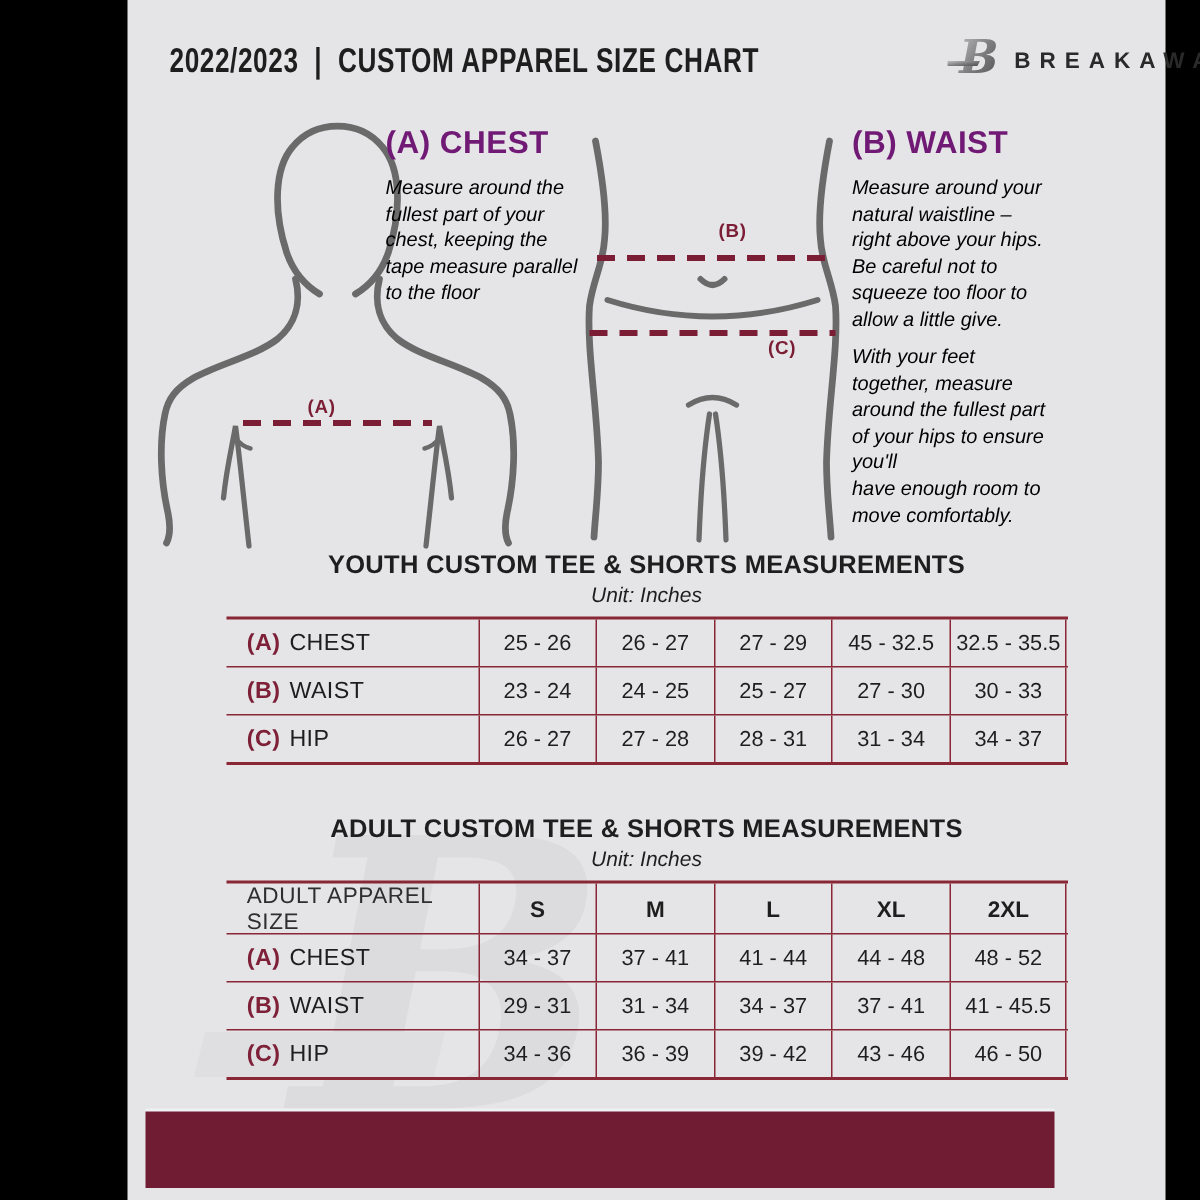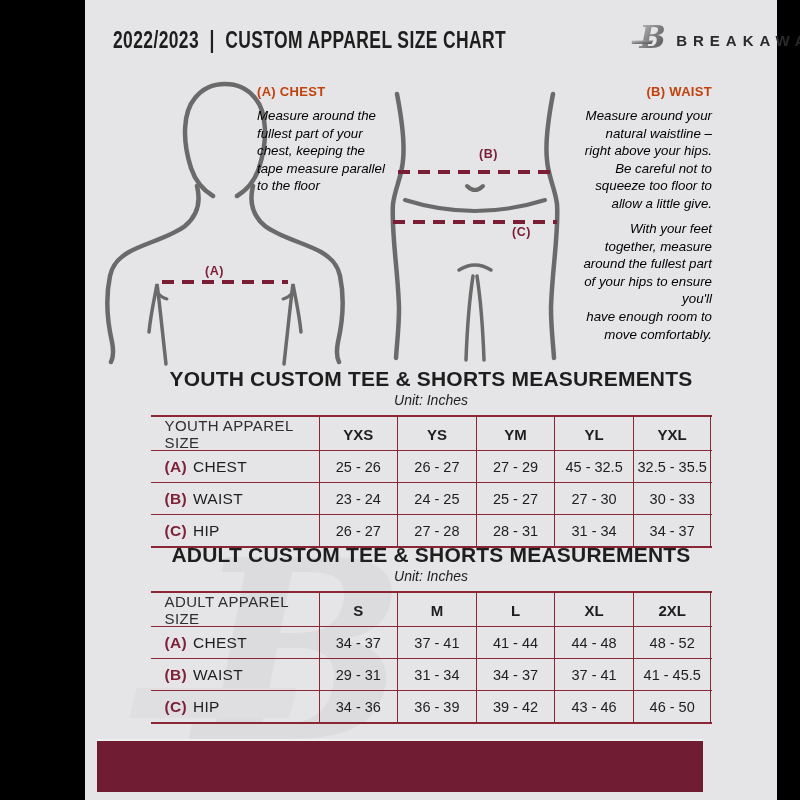--- a/index.html
+++ b/index.html
@@ -17,31 +17,31 @@
 
   
   .diagram-svg{position:absolute;left:0;top:80px;width:630px;height:290px;}
   .meas-label{position:absolute;font-size:12.5px;font-weight:bold;color:#7b1d34;letter-spacing:.5px;}
   .lbl-a{left:120px;top:264px;}
   .lbl-b{left:394px;top:147px;}
   .lbl-c{left:427px;top:225px;}
 
   .instr{position:absolute;z-index:1;}
   .instr-chest{left:172px;top:84px;width:152px;}
-  .instr-right{left:472px;top:84px;width:155px;text-align:right;}
-  .instr-head{font-size:13px;font-weight:bold;color:#c2410c;letter-spacing:.3px;}
+  .instr-right{left:483px;top:84px;width:155px;}
+  .instr-head{font-size:21px;font-weight:bold;color:#701a75;letter-spacing:.3px;}
   .instr-body{margin-top:8px;font-size:13.3px;font-style:italic;color:#000000;
               line-height:1.32;white-space:pre-line;}
   .instr-gap{margin-top:14px;}
 
   
   .section{position:absolute;left:0;right:0;z-index:1;}
   .youth-section{top:367px;}
   .adult-section{top:543px;}
-  .sec-title{text-align:center;font-weight:bold;font-size:21px;color:#1e1e1e;letter-spacing:.2px;}
+  .sec-title{text-align:center;font-weight:bold;font-size:17px;color:#1e1e1e;letter-spacing:.2px;}
   .sec-unit{text-align:center;font-style:italic;font-size:14px;color:#1e1e1e;margin-top:1px;}
   .size-table{width:561px;margin:7px auto 0;border-top:2px solid #8a2737;border-bottom:2px solid #8a2737;}
   .trow{display:grid;grid-template-columns:168px repeat(5,1fr);border-bottom:1.5px solid #8a2737;}
   .trow:last-child{border-bottom:none;}
   .trow.hrow{height:33px;}
   .trow.drow{height:31px;}
   .cell{display:flex;align-items:center;justify-content:center;
         border-left:1.5px solid #8a2737;font-size:14.5px;color:#1e1e1e;}
   .cell:last-child{border-right:1.5px solid #8a2737;}
   .label-cell{justify-content:flex-start;padding-left:14px;border-left:none;}
@@ -148,28 +148,20 @@
 move comfortably.</div>
   </div>
 
   <div class="watermark">B</div>
   <div class="watermark-bar"></div>
 
   <div class="section youth-section">
     <div class="sec-title">YOUTH CUSTOM TEE &amp; SHORTS MEASUREMENTS</div>
     <div class="sec-unit">Unit: Inches</div>
     <div class="size-table">
-      <div class="trow hrow">
-        <div class="cell label-cell table-name">YOUTH APPAREL SIZE</div>
-        <div class="cell col-head">YXS</div>
-        <div class="cell col-head">YS</div>
-        <div class="cell col-head">YM</div>
-        <div class="cell col-head">YL</div>
-        <div class="cell col-head">YXL</div>
-      </div>
       <div class="trow drow">
         <div class="cell label-cell row-label">
           <span class="row-prefix">(A)</span>
           <span>CHEST</span>
         </div>
         <div class="cell">25 - 26</div>
         <div class="cell">26 - 27</div>
         <div class="cell">27 - 29</div>
         <div class="cell">45 - 32.5</div>
         <div class="cell">32.5 - 35.5</div>

